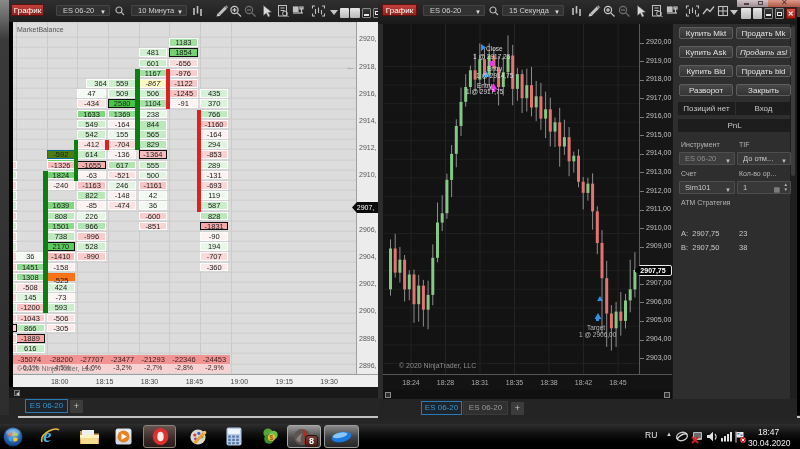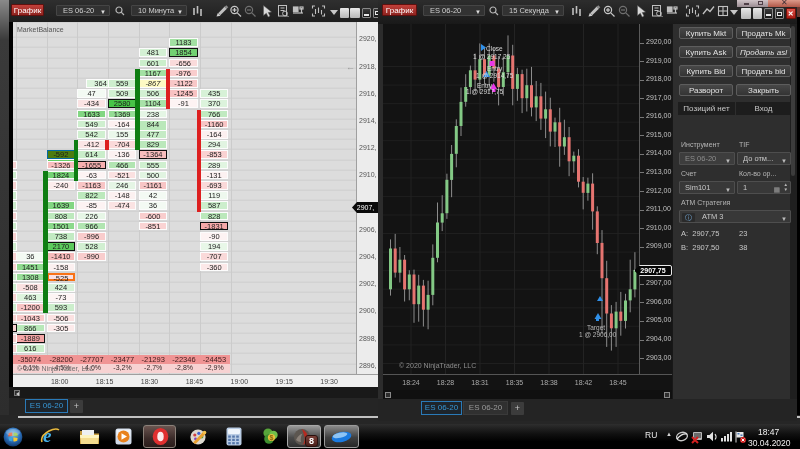--- a/index.html
+++ b/index.html
@@ -114,40 +114,40 @@
         background-position:4px 0;"></div>
       <div style="position:absolute;left:4px;top:4px;font-size:7px;color:#555;">MarketBalance</div>
       <div style="position:absolute;left:333px;top:40px;color:#9a9a9a;font-size:9px;">←</div>
     </div>
 
     <div style="position:absolute;left:-9px;top:-22px;width:378px;height:387px;">
       <div class="c" style="left:16.0px;top:252.3px;width:28.6px;height:8.8px;background:rgb(243,250,243);border:1px solid #fcfcfc;">36</div>
           <div class="c" style="left:16.0px;top:262.5px;width:28.6px;height:8.8px;background:rgb(143,218,143);border:1px solid #fcfcfc;">1451</div>
           <div class="c" style="left:16.0px;top:272.7px;width:28.6px;height:8.8px;background:rgb(153,222,153);border:1px solid #fcfcfc;">1308</div>
           <div class="c" style="left:16.0px;top:282.9px;width:28.6px;height:8.8px;background:rgb(251,225,225);border:1px solid #fcfcfc;">-508</div>
-          <div class="c" style="left:16.0px;top:293.1px;width:28.6px;height:8.8px;background:rgb(222,244,222);border:1px solid #fcfcfc;">463</div>
+          <div class="c" style="left:16.0px;top:293.1px;width:28.6px;height:8.8px;background:rgb(222,244,222);border:1px solid #fcfcfc;">145</div>
           <div class="c" style="left:16.0px;top:303.3px;width:28.6px;height:8.8px;background:rgb(248,196,196);border:1px solid #fcfcfc;">-1200</div>
           <div class="c" style="left:16.0px;top:313.5px;width:28.6px;height:8.8px;background:rgb(249,202,202);border:1px solid #fcfcfc;">-1043</div>
           <div class="c" style="left:16.0px;top:323.7px;width:28.6px;height:8.8px;background:rgb(184,232,184);border:1px solid #fcfcfc;">866</div>
           <div class="c" style="left:16.0px;top:333.9px;width:28.6px;height:8.8px;background:rgb(245,166,166);border:1px solid #111;">-1889</div>
           <div class="c" style="left:16.0px;top:344.1px;width:28.6px;height:8.8px;background:rgb(202,237,202);border:1px solid #fcfcfc;">616</div>
           <div class="c" style="left:46.6px;top:140.1px;width:28.6px;height:8.8px;background:rgb(101,205,101);border:1px solid #fcfcfc;margin-top:19px;">2041</div>
           <div class="c" style="left:46.6px;top:150.3px;width:28.6px;height:8.8px;background:#4d7c0f;border:1px solid #0369a1;">-592</div>
           <div class="c" style="left:46.6px;top:160.5px;width:28.6px;height:8.8px;background:rgb(248,190,190);border:1px solid #fcfcfc;">-1326</div>
           <div class="c" style="left:46.6px;top:170.7px;width:28.6px;height:8.8px;background:rgb(116,210,116);border:1px solid #fcfcfc;">1824</div>
           <div class="c" style="left:46.6px;top:180.9px;width:28.6px;height:8.8px;background:rgb(252,237,237);border:1px solid #fcfcfc;">-240</div>
           <div class="c" style="left:46.6px;top:191.1px;width:28.6px;height:8.8px;background:rgb(227,245,227);border:1px solid #fcfcfc;margin-top:40px;">271</div>
           <div class="c" style="left:46.6px;top:201.3px;width:28.6px;height:8.8px;background:rgb(130,214,130);border:1px solid #fcfcfc;">1639</div>
           <div class="c" style="left:46.6px;top:211.5px;width:28.6px;height:8.8px;background:rgb(189,233,189);border:1px solid #fcfcfc;">808</div>
           <div class="c" style="left:46.6px;top:221.7px;width:28.6px;height:8.8px;background:rgb(139,217,139);border:1px solid #fcfcfc;">1501</div>
           <div class="c" style="left:46.6px;top:231.9px;width:28.6px;height:8.8px;background:rgb(194,234,194);border:1px solid #fcfcfc;">738</div>
           <div class="c" style="left:46.6px;top:242.1px;width:28.6px;height:8.8px;background:rgb(92,202,92);border:1px solid #111;">2170</div>
           <div class="c" style="left:46.6px;top:252.3px;width:28.6px;height:8.8px;background:rgb(247,187,187);border:1px solid #fcfcfc;">-1410</div>
           <div class="c" style="left:46.6px;top:262.5px;width:28.6px;height:8.8px;background:rgb(252,240,240);border:1px solid #fcfcfc;">-158</div>
-          <div class="c" style="left:46.6px;top:272.7px;width:28.6px;height:8.8px;background:rgb(251,224,224);border:2px solid #f97316;">-525</div>
+          <div class="c" style="left:46.6px;top:272.7px;width:28.6px;height:8.8px;background:rgb(251,224,224);border:4px solid #f97316;">-525</div>
           <div class="c" style="left:46.6px;top:282.9px;width:28.6px;height:8.8px;background:rgb(216,241,216);border:1px solid #fcfcfc;">424</div>
           <div class="c" style="left:46.6px;top:293.1px;width:28.6px;height:8.8px;background:rgb(253,244,244);border:1px solid #fcfcfc;">-73</div>
           <div class="c" style="left:46.6px;top:303.3px;width:28.6px;height:8.8px;background:rgb(204,238,204);border:1px solid #fcfcfc;">593</div>
           <div class="c" style="left:46.6px;top:313.5px;width:28.6px;height:8.8px;background:rgb(251,225,225);border:1px solid #fcfcfc;">-506</div>
           <div class="c" style="left:46.6px;top:323.7px;width:28.6px;height:8.8px;background:rgb(252,234,234);border:1px solid #fcfcfc;">-305</div>
           <div class="c" style="left:77.3px;top:78.9px;width:28.6px;height:8.8px;background:rgb(220,243,220);border:1px solid #fcfcfc;margin-left:9px;">364</div>
           <div class="c" style="left:77.3px;top:89.1px;width:28.6px;height:8.8px;background:rgb(243,250,243);border:1px solid #fcfcfc;">47</div>
           <div class="c" style="left:77.3px;top:99.3px;width:28.6px;height:8.8px;background:rgb(251,228,228);border:1px solid #fcfcfc;">-434</div>
           <div class="c" style="left:77.3px;top:109.5px;width:28.6px;height:8.8px;background:rgb(130,214,130);border:1px solid #fcfcfc;">1633</div>
           <div class="c" style="left:77.3px;top:119.7px;width:28.6px;height:8.8px;background:rgb(207,239,207);border:1px solid #fcfcfc;">549</div>
@@ -165,34 +165,34 @@
           <div class="c" style="left:77.3px;top:242.1px;width:28.6px;height:8.8px;background:rgb(209,239,209);border:1px solid #fcfcfc;">528</div>
           <div class="c" style="left:77.3px;top:252.3px;width:28.6px;height:8.8px;background:rgb(249,205,205);border:1px solid #fcfcfc;">-990</div>
           <div class="c" style="left:107.9px;top:78.9px;width:28.6px;height:8.8px;background:rgb(206,238,206);border:1px solid #fcfcfc;">559</div>
           <div class="c" style="left:107.9px;top:89.1px;width:28.6px;height:8.8px;background:rgb(210,240,210);border:1px solid #fcfcfc;">509</div>
           <div class="c" style="left:107.9px;top:99.3px;width:28.6px;height:8.8px;background:rgb(72,196,72);border:1px solid #111;">2580</div>
           <div class="c" style="left:107.9px;top:109.5px;width:28.6px;height:8.8px;background:rgb(149,220,149);border:1px solid #fcfcfc;">1369</div>
           <div class="c" style="left:107.9px;top:119.7px;width:28.6px;height:8.8px;background:rgb(252,240,240);border:1px solid #fcfcfc;">-164</div>
           <div class="c" style="left:107.9px;top:129.9px;width:28.6px;height:8.8px;background:rgb(235,248,235);border:1px solid #fcfcfc;">155</div>
           <div class="c" style="left:107.9px;top:140.1px;width:28.6px;height:8.8px;background:rgb(250,217,217);border:1px solid #fcfcfc;">-704</div>
           <div class="c" style="left:107.9px;top:150.3px;width:28.6px;height:8.8px;background:rgb(252,241,241);border:1px solid #fcfcfc;">-136</div>
-          <div class="c" style="left:107.9px;top:160.5px;width:28.6px;height:8.8px;background:rgb(178,229,178);border:1px solid #fcfcfc;">466</div>
+          <div class="c" style="left:107.9px;top:160.5px;width:28.6px;height:8.8px;background:rgb(178,229,178);border:1px solid #fcfcfc;">617</div>
           <div class="c" style="left:107.9px;top:170.7px;width:28.6px;height:8.8px;background:rgb(251,225,225);border:1px solid #fcfcfc;">-521</div>
           <div class="c" style="left:107.9px;top:180.9px;width:28.6px;height:8.8px;background:rgb(229,245,229);border:1px solid #fcfcfc;">246</div>
           <div class="c" style="left:107.9px;top:191.1px;width:28.6px;height:8.8px;background:rgb(252,241,241);border:1px solid #fcfcfc;">-148</div>
           <div class="c" style="left:107.9px;top:201.3px;width:28.6px;height:8.8px;background:rgb(251,227,227);border:1px solid #fcfcfc;">-474</div>
           <div class="c" style="left:138.6px;top:48.3px;width:28.6px;height:8.8px;background:rgb(212,240,212);border:1px solid #fcfcfc;">481</div>
           <div class="c" style="left:138.6px;top:58.5px;width:28.6px;height:8.8px;background:rgb(203,238,203);border:1px solid #fcfcfc;">601</div>
           <div class="c" style="left:138.6px;top:68.7px;width:28.6px;height:8.8px;background:rgb(163,225,163);border:1px solid #fcfcfc;">1167</div>
           <div class="c" style="left:138.6px;top:78.9px;width:28.6px;height:8.8px;background:#fef9c3;border:1px solid #fcfcfc;font-style:italic;">-867</div>
           <div class="c" style="left:138.6px;top:89.1px;width:28.6px;height:8.8px;background:rgb(210,240,210);border:1px solid #fcfcfc;">506</div>
           <div class="c" style="left:138.6px;top:99.3px;width:28.6px;height:8.8px;background:rgb(168,226,168);border:1px solid #fcfcfc;">1104</div>
           <div class="c" style="left:138.6px;top:109.5px;width:28.6px;height:8.8px;background:rgb(229,246,229);border:1px solid #fcfcfc;">238</div>
           <div class="c" style="left:138.6px;top:119.7px;width:28.6px;height:16px;background:rgb(186,232,186);border:1px solid #fcfcfc;">844</div>
-          <div class="c" style="left:138.6px;top:129.9px;width:28.6px;height:8.8px;background:rgb(197,235,197);border:1px solid #fcfcfc;">477</div>
+          <div class="c" style="left:138.6px;top:129.9px;width:28.6px;height:8.8px;background:rgb(197,235,197);border:1px solid #fcfcfc;">565</div>
           <div class="c" style="left:138.6px;top:140.1px;width:28.6px;height:8.8px;background:rgb(187,232,187);border:1px solid #fcfcfc;">829</div>
           <div class="c" style="left:138.6px;top:150.3px;width:28.6px;height:8.8px;background:rgb(247,189,189);border:1px solid #111;">-1364</div>
           <div class="c" style="left:138.6px;top:160.5px;width:28.6px;height:8.8px;background:rgb(207,239,207);border:1px solid #fcfcfc;">555</div>
           <div class="c" style="left:138.6px;top:170.7px;width:28.6px;height:8.8px;background:rgb(225,244,225);border:1px solid #fcfcfc;">500</div>
           <div class="c" style="left:138.6px;top:180.9px;width:28.6px;height:8.8px;background:rgb(248,197,197);border:1px solid #fcfcfc;">-1161</div>
           <div class="c" style="left:138.6px;top:191.1px;width:28.6px;height:8.8px;background:rgb(243,250,243);border:1px solid #fcfcfc;">42</div>
           <div class="c" style="left:138.6px;top:201.3px;width:28.6px;height:8.8px;background:rgb(243,250,243);border:1px solid #fcfcfc;">36</div>
           <div class="c" style="left:138.6px;top:211.5px;width:28.6px;height:8.8px;background:rgb(249,205,205);border:1px solid #fcfcfc;">-600</div>
           <div class="c" style="left:138.6px;top:221.7px;width:28.6px;height:8.8px;background:rgb(250,211,211);border:1px solid #fcfcfc;">-851</div>
           <div class="c" style="left:169.2px;top:38.1px;width:28.6px;height:8.8px;background:rgb(162,224,162);border:1px solid #fcfcfc;">1183</div>
@@ -606,30 +606,30 @@
     <div class="pbtn" style="left:6px;top:2.5px;width:54px;">Купить Mkt</div>
     <div class="pbtn" style="left:63px;top:2.5px;width:55px;">Продать Mk</div>
     <div class="pbtn" style="left:6px;top:21.5px;width:54px;">Купить Ask</div>
     <div class="pbtn" style="left:63px;top:21.5px;width:55px;font-style:italic;">Продать asl</div>
     <div class="pbtn" style="left:6px;top:40.5px;width:54px;">Купить Bid</div>
     <div class="pbtn" style="left:63px;top:40.5px;width:55px;">Продать bid</div>
     <div class="pbtn" style="left:6px;top:59.5px;width:54px;">Разворот</div>
     <div class="pbtn" style="left:63px;top:59.5px;width:55px;">Закрыть</div>
     <div class="dk" style="left:5px;top:78px;width:57px;">Позиций нет</div>
     <div class="dk" style="left:63px;top:78px;width:55px;">Вход</div>
+    <div class="dk" style="left:5px;top:94.5px;width:113px;">PnL</div>
     <div class="lbl" style="left:8px;top:117px;">Инструмент</div>
     <div class="lbl" style="left:66px;top:117px;">TIF</div>
     <div class="dd" style="left:6px;top:128px;width:56px;background:#3d3d3d;color:#8d8d8d;">ES 06-20<span class="car">▼</span></div>
     <div class="dd" style="left:64px;top:128px;width:54px;">До отм...<span class="car">▼</span></div>
     <div class="lbl" style="left:8px;top:146px;">Счет</div>
     <div class="lbl" style="left:66px;top:146px;">Кол-во ор...</div>
     <div class="dd" style="left:6px;top:157px;width:56px;">Sim101<span class="car">▼</span></div>
     <div class="dd" style="left:64px;top:157px;width:54px;">1<span style="position:absolute;right:10px;top:2px;font-size:7px;color:#999;">▦</span><span style="position:absolute;right:2px;top:0px;font-size:4.5px;color:#bbb;line-height:5px;">▲<br>▼</span></div>
     <div class="lbl" style="left:8px;top:175px;">ATM Стратегия</div>
-    <div class="dd" style="left:6px;top:186px;width:112px;padding-left:22px;"><span style="position:absolute;left:2px;top:1.5px;width:13px;height:9px;background:#2a2a2a;color:#7ab0e0;font-size:7px;text-align:center;line-height:9px;border-radius:1px;">ⓘ</span>ATM 3<span class="car">▼</span></div>
     <div class="lbl" style="left:8px;top:205px;font-size:7.5px;color:#c8c8c8;">A:&nbsp;&nbsp;2907,75</div>
     <div class="lbl" style="left:66px;top:205px;font-size:7.5px;color:#c8c8c8;">23</div>
     <div class="lbl" style="left:8px;top:219px;font-size:7.5px;color:#c8c8c8;">B:&nbsp;&nbsp;2907,50</div>
     <div class="lbl" style="left:66px;top:219px;font-size:7.5px;color:#c8c8c8;">38</div>
   </div>
 </div>
 
 <div style="position:absolute;left:0;top:424px;width:800px;height:25px;background:linear-gradient(#2e2e2e,#101010 40%,#000 70%,#000);">
 
   <svg style="position:absolute;left:3px;top:3px;" width="20" height="20" viewBox="0 0 20 20">

